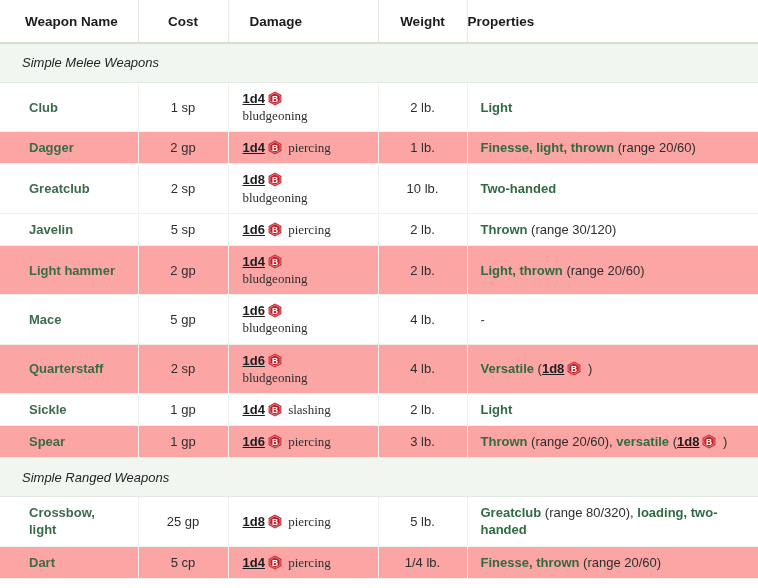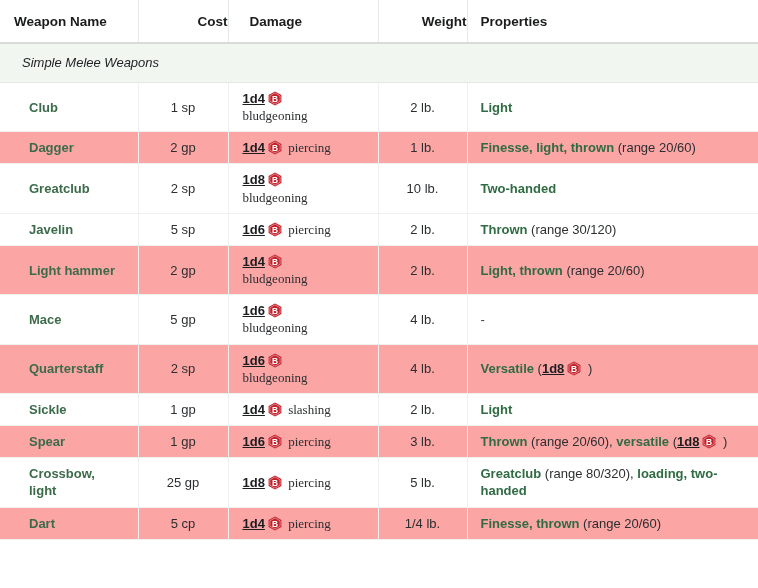--- a/index.html
+++ b/index.html
@@ -29,34 +29,33 @@
   col.c-dmg    { width: 150px; }
   col.c-weight { width:  89px; }
   col.c-props  { width: 291px; }
 
   
   thead th {
     background: #ffffff;
     font-size: 13.5px;
     font-weight: bold;
     color: #1b1c1d;
-    text-align: right;
+    text-align: center;
     padding: 0;
     height: 42px;
     vertical-align: middle;
     border-right: 1px solid #e6eae6;
     border-bottom: 2px solid #d7dcd7;
   }
   thead th.th-name {
     text-align: left;
-    padding-left: 14px;
+    padding-left: 25px;
   }
   thead th.th-props {
     text-align: left;
-    padding-left: 13px;
     border-right: none;
     border-radius: 18px;
   }
 
   
   tr.section-row td {
     background: #f1f6f1;
     font-style: italic;
     font-size: 13px;
     color: #232527;
@@ -271,20 +270,23 @@
               <polygon points="7,1.9 12.1,4.8 12.1,10.2 7,13.1 1.9,10.2 1.9,4.8" fill="none" stroke="#ffffff" stroke-width="0.8" opacity="0.55"></polygon>
               <text x="7" y="10.6" text-anchor="middle" font-family="Liberation Sans, sans-serif" font-size="8.4" font-weight="bold" fill="#ffffff">B</text>
             </svg></span><span class="dmg-type"> piercing</span></td>
         <td class="cell-weight">3 lb.</td>
         <td class="cell-props"><span class="prop-link">Thrown</span><span class="prop-plain"> (range 20/60), </span><span class="prop-link">versatile</span><span class="prop-plain"> (</span><span class="dice-link">1d8</span><span class="b20-badge"><svg viewBox="0 0 14 15" width="14" height="15" aria-hidden="true">
               <polygon points="7,0.4 13.4,4 13.4,11 7,14.6 0.6,11 0.6,4" fill="#c4202a"></polygon>
               <polygon points="7,1.9 12.1,4.8 12.1,10.2 7,13.1 1.9,10.2 1.9,4.8" fill="none" stroke="#ffffff" stroke-width="0.8" opacity="0.55"></polygon>
               <text x="7" y="10.6" text-anchor="middle" font-family="Liberation Sans, sans-serif" font-size="8.4" font-weight="bold" fill="#ffffff">B</text>
             </svg></span><span class="prop-plain"> )</span></td>
       </tr>
+      <tr class="section-row">
+        <td colspan="5">Simple Ranged Weapons</td>
+      </tr>
       <tr class="data-row plain">
         <td class="cell-name"><span class="weapon-link">Crossbow,
 light</span></td>
         <td class="cell-cost">25 gp</td>
         <td class="cell-dmg"><span class="dice-link">1d8</span><span class="b20-badge"><svg viewBox="0 0 14 15" width="14" height="15" aria-hidden="true">
               <polygon points="7,0.4 13.4,4 13.4,11 7,14.6 0.6,11 0.6,4" fill="#c4202a"></polygon>
               <polygon points="7,1.9 12.1,4.8 12.1,10.2 7,13.1 1.9,10.2 1.9,4.8" fill="none" stroke="#ffffff" stroke-width="0.8" opacity="0.55"></polygon>
               <text x="7" y="10.6" text-anchor="middle" font-family="Liberation Sans, sans-serif" font-size="8.4" font-weight="bold" fill="#ffffff">B</text>
             </svg></span><span class="dmg-type"> piercing</span></td>
         <td class="cell-weight">5 lb.</td>

